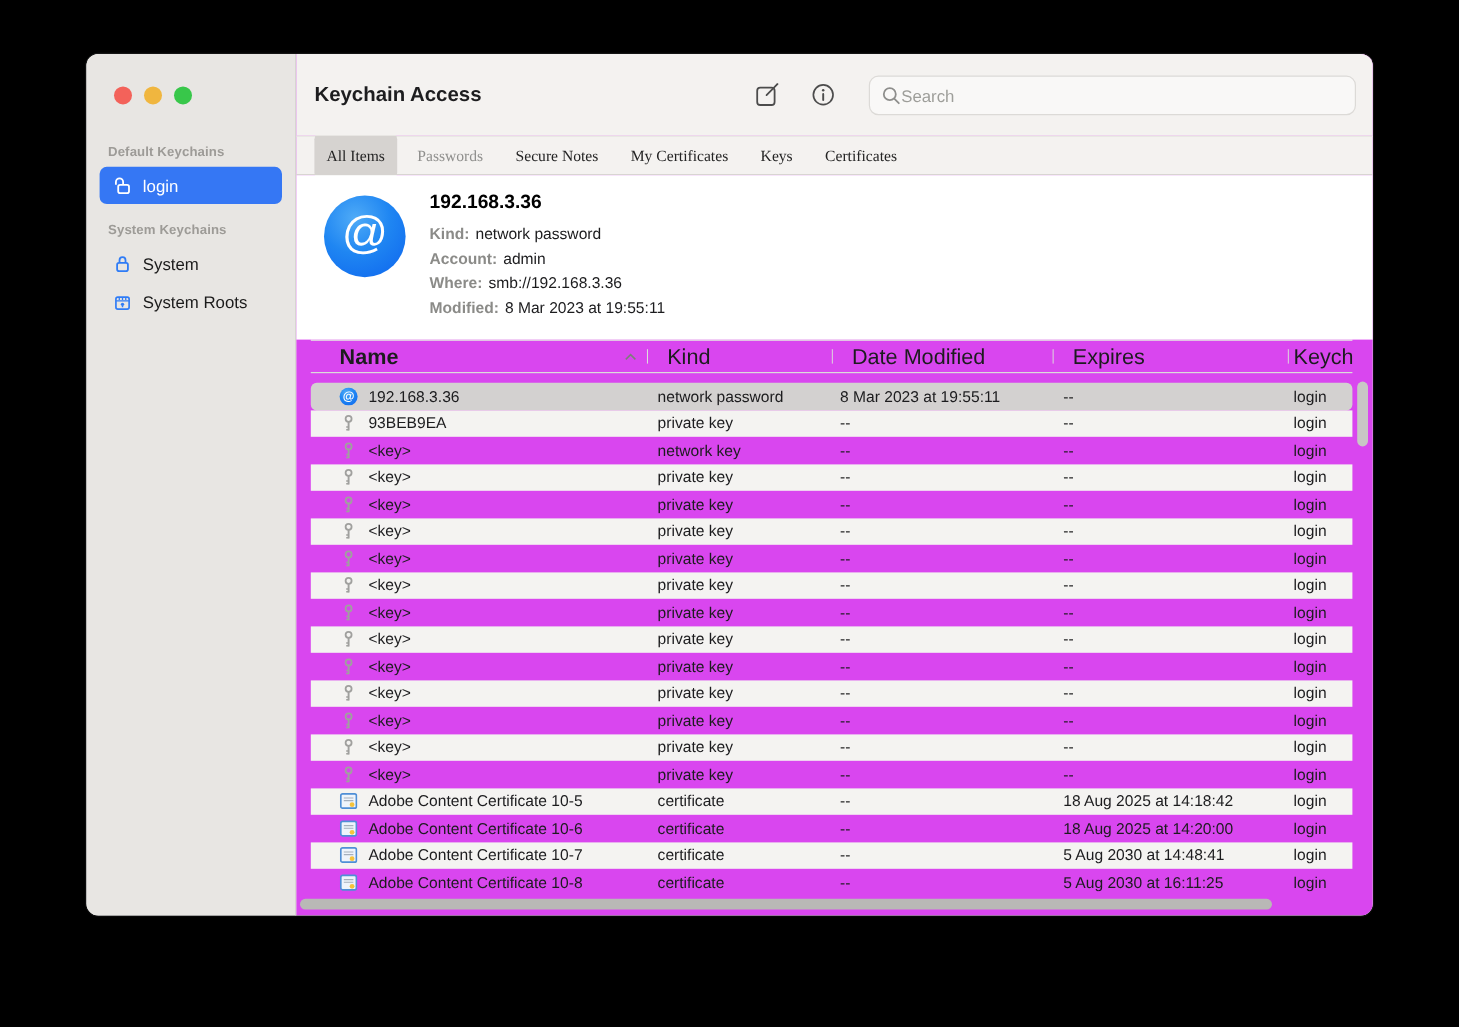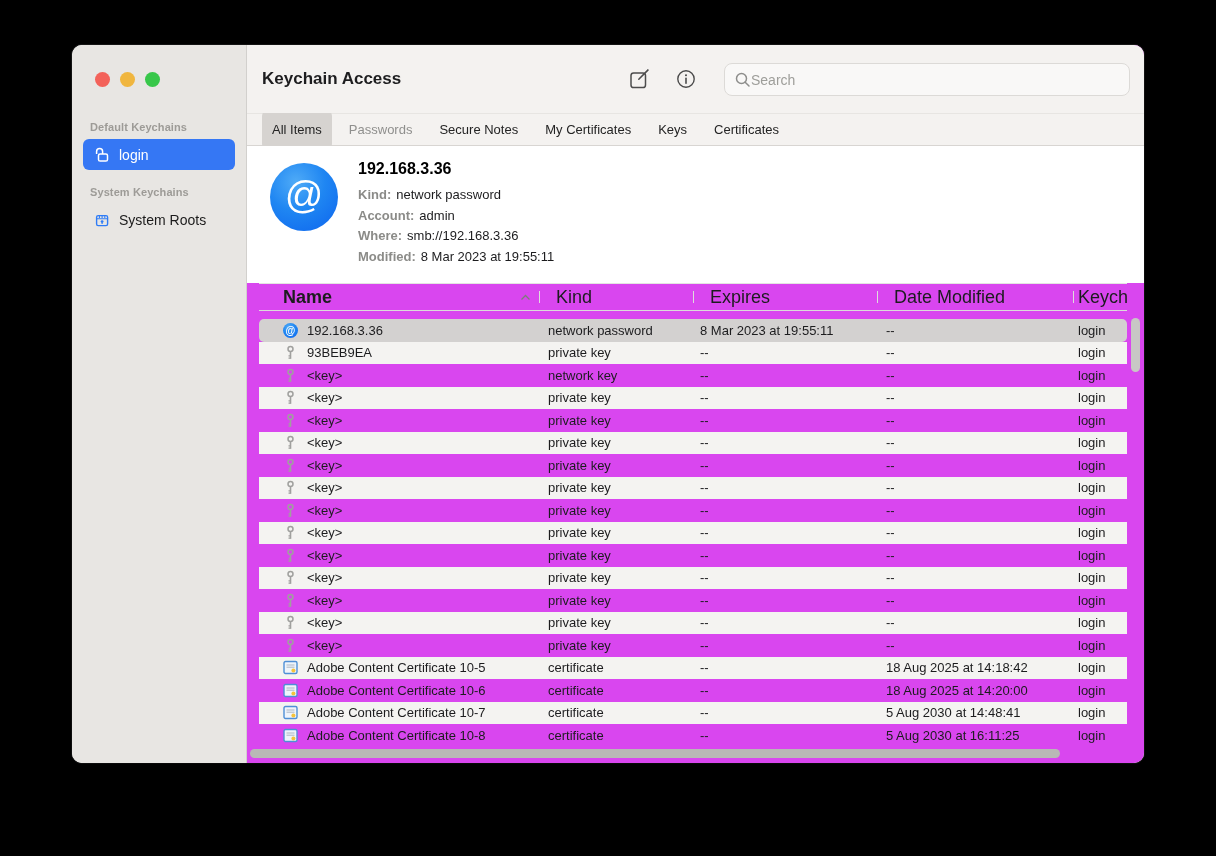--- a/index.html
+++ b/index.html
@@ -54,21 +54,21 @@
     font-size:14px; color:#333; font-family:"Liberation Sans", sans-serif;
   }
   .search input::placeholder { color:#9e9e9a; }
 
   .tabbar {
     height:33px; background:#f4f2f0; border-top:1px solid #e7e5e2;
     border-bottom:1px solid #d8d5d2; display:flex; align-items:center;
     padding-left:15px; gap:7px; flex:none;
   }
   .tab {
-    border:none; background:transparent; font-family:Liberation Sans, sans-serif;
+    border:none; background:transparent; font-family:Liberation Serif, serif;
     font-size:13px; color:#242424; padding:4px 10px; border-radius:6px; height:40px;
   }
   .tab.selected { background:#d6d3d0; }
   .tab.dimmed { color:#8f8f8d; }
 
   
   .detail { height:137px; flex:none; position:relative; background:#fff; }
   .at-badge {
     border-radius:50%; color:#fff; display:flex; align-items:center; justify-content:center;
     background:radial-gradient(circle at 38% 28%, #4fabf7 0%, #1f86f2 45%, #0d64ee 100%);
@@ -134,20 +134,29 @@
           <rect x="5.5" y="8" width="9" height="7" rx="1.6" stroke="#fff" stroke-width="1.5"></rect>
           <path d="M3.6 8 V5.6 a3 3 0 0 1 6 0 V8" stroke="#fff" stroke-width="1.5" fill="none"></path>
         </svg>
       </span>
       <span>login</span>
     </div>
 
 
     <div class="side-label">System Keychains</div>
 
+    <div class="side-item">
+      <span class="sicon">
+        <svg width="18" height="18" viewBox="0 0 18 18" fill="none">
+          <rect x="4.6" y="8" width="9" height="7" rx="1.6" stroke="#2f7cf6" stroke-width="1.5"></rect>
+          <path d="M6.6 8 V5.8 a2.5 2.5 0 0 1 5 0 V8" stroke="#2f7cf6" stroke-width="1.5" fill="none"></path>
+        </svg>
+      </span>
+      <span>System</span>
+    </div>
 
     <div class="side-item">
       <span class="sicon">
         <svg width="18" height="18" viewBox="0 0 18 18" fill="none">
           <rect x="3.6" y="4.6" width="11" height="10" rx="1.6" stroke="#2f7cf6" stroke-width="1.4"></rect>
           <path d="M3.8 7.8 h10.6" stroke="#2f7cf6" stroke-width="1.1"></path>
           <path d="M6.4 5 v2 M9.1 5 v2 M11.8 5 v2" stroke="#2f7cf6" stroke-width="1.1"></path>
           <circle cx="9.1" cy="10.6" r="1.4" fill="#2f7cf6"></circle>
           <path d="M9.1 11.6 v1.5" stroke="#2f7cf6" stroke-width="1.2"></path>
         </svg>
@@ -229,22 +238,22 @@
     <div class="thead">
       <div class="th name">
         <span>Name</span>
         <span>
           <svg width="11" height="7" viewBox="0 0 11 7" fill="none">
             <path d="M1.5 5.5 L5.5 1.5 L9.5 5.5" stroke="#7d7d7b" stroke-width="1.3"></path>
           </svg>
         </span>
       </div>
       <div class="th">Kind</div>
+      <div class="th">Date Modified</div>
       <div class="th">Expires</div>
-      <div class="th">Date Modified</div>
       <div class="th kechain">Keychai</div>
     </div>
 
     <div class="rows">
       <div class="row selected">
         <div class="cell name">
           <span class="cell-icon at-badge small">@</span>
 
           <span>192.168.3.36</span>
         </div>

